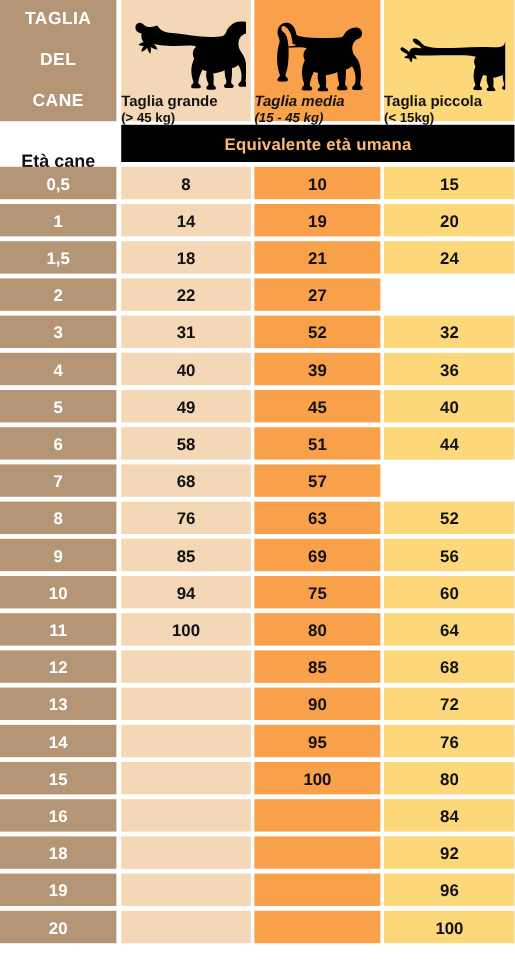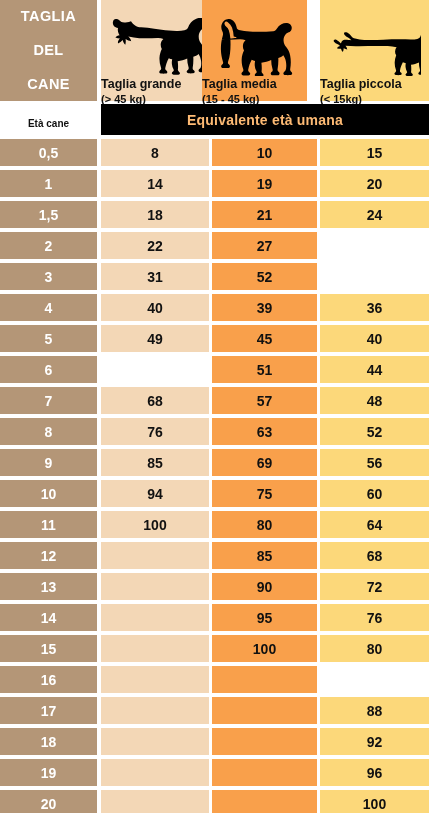--- a/index.html
+++ b/index.html
@@ -49,21 +49,21 @@
     text-align: center;
     display: block;
   }
   .hdr-size {
     display: flex;
     flex-direction: column;
     justify-content: flex-start;
     padding-top: 18px;
   }
   .hdr-large  { left: 101px; width: 108px; background: #f3d7b6; }
-  .hdr-medium { left: 202px; width: 105px; background: #f9a04b; }
+  .hdr-medium { left: 212px; width: 105px; background: #f9a04b; font-style: italic; }
   .hdr-small  { left: 320px; width: 109px; background: #fcd87a; }
 
   .dog-art {
     height: 60px;
     width: 100%;
     display: flex;
     align-items: flex-end;
     justify-content: center;
   }
   .dog-art svg { display: block; }
@@ -89,28 +89,28 @@
   .subhdr {
     position: absolute;
     left: 0;
     top: 104px;
     width: 429px;
     height: 31px;
   }
   .subhdr-left {
     position: absolute;
     left: 0;
-    top: 4px;
+    top: 15px;
     width: 97px;
     height: 31px;
     background: #ffffff;
     display: flex;
     align-items: center;
     justify-content: center;
-    font-size: 10px;
+    font-size: 15px;
     font-weight: bold;
     color: #111111;
   }
   .subhdr-right {
     position: absolute;
     left: 101px;
     top: 0;
     width: 328px;
     height: 31px;
     background: #000000;
@@ -281,43 +281,44 @@
       </div>
       <div class="data-row">
         <div class="cell c-age">2</div>
         <div class="cell c-large">22</div>
         <div class="cell c-medium">27</div>
       </div>
       <div class="data-row">
         <div class="cell c-age">3</div>
         <div class="cell c-large">31</div>
         <div class="cell c-medium">52</div>
+        <div class="cell c-small">32</div>
       </div>
       <div class="data-row">
         <div class="cell c-age">4</div>
         <div class="cell c-large">40</div>
         <div class="cell c-medium">39</div>
         <div class="cell c-small">36</div>
       </div>
       <div class="data-row">
         <div class="cell c-age">5</div>
         <div class="cell c-large">49</div>
         <div class="cell c-medium">45</div>
         <div class="cell c-small">40</div>
       </div>
       <div class="data-row">
         <div class="cell c-age">6</div>
+        <div class="cell c-large">58</div>
         <div class="cell c-medium">51</div>
         <div class="cell c-small">44</div>
       </div>
       <div class="data-row">
         <div class="cell c-age">7</div>
         <div class="cell c-large">68</div>
         <div class="cell c-medium">57</div>
-        <div class="cell c-small">48</div>
       </div>
       <div class="data-row">
         <div class="cell c-age">8</div>
         <div class="cell c-large">76</div>
         <div class="cell c-medium">63</div>
         <div class="cell c-small">52</div>
       </div>
       <div class="data-row">
         <div class="cell c-age">9</div>
         <div class="cell c-large">85</div>
@@ -357,26 +358,21 @@
       <div class="data-row">
         <div class="cell c-age">15</div>
         <div class="cell c-large"></div>
         <div class="cell c-medium">100</div>
         <div class="cell c-small">80</div>
       </div>
       <div class="data-row">
         <div class="cell c-age">16</div>
         <div class="cell c-large"></div>
         <div class="cell c-medium"></div>
-      </div>
-      <div class="data-row">
-        <div class="cell c-age">17</div>
-        <div class="cell c-large"></div>
-        <div class="cell c-medium"></div>
-        <div class="cell c-small">88</div>
+        <div class="cell c-small">84</div>
       </div>
       <div class="data-row">
         <div class="cell c-age">18</div>
         <div class="cell c-large"></div>
         <div class="cell c-medium"></div>
         <div class="cell c-small">92</div>
       </div>
       <div class="data-row">
         <div class="cell c-age">19</div>
         <div class="cell c-large"></div>

